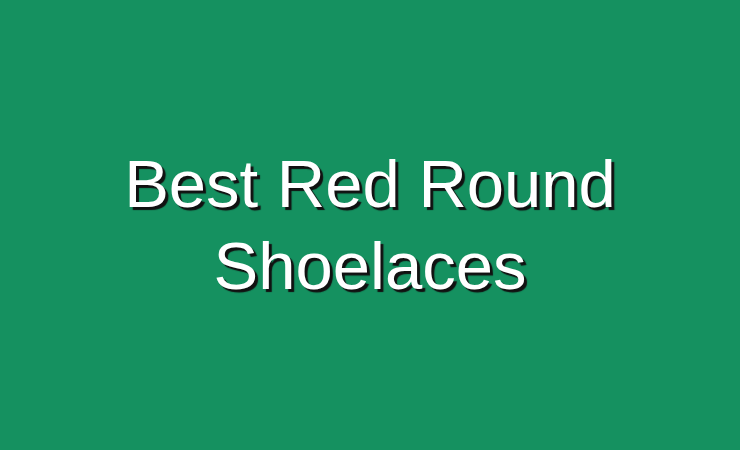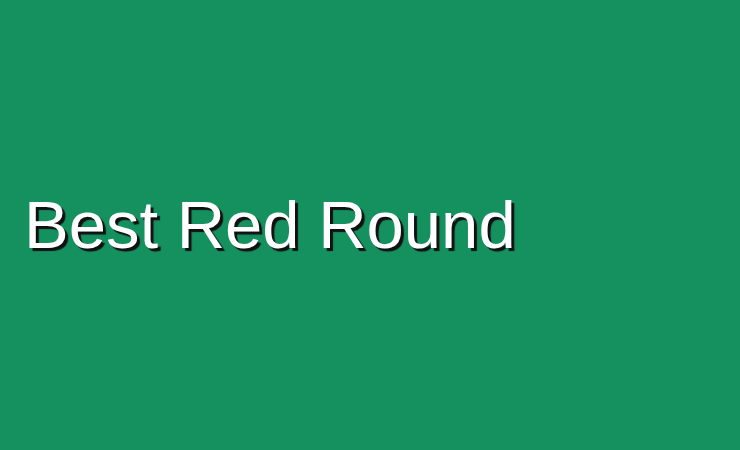--- a/index.html
+++ b/index.html
@@ -24,20 +24,21 @@
     display: flex;
     align-items: center;
     justify-content: center;
     background-color: #159160;
   }
 
   .title-block {
     width: 100%;
     padding: 0 24px;
     box-sizing: border-box;
+    text-align: center;
   }
 
   .banner-title {
     margin: 0;
     padding: 0;
     font-family: "Liberation Sans", sans-serif;
     font-weight: 400;
     font-size: 67px;
     line-height: 82px;
     letter-spacing: 0px;
@@ -50,15 +51,16 @@
     display: block;
   }
 </style>
 </head>
 <body>
 
 <div class="banner" style="background-color: rgb(21, 145, 96);">
   <div class="title-block">
     <h1 class="banner-title" style="color: rgb(255, 255, 255); text-shadow: rgb(17, 17, 17) 3px 3px 1px;">
       <span class="line">Best Red Round</span>
+      <span class="line">Shoelaces</span>
     </h1>
   </div>
 </div>
 
 </body></html>

